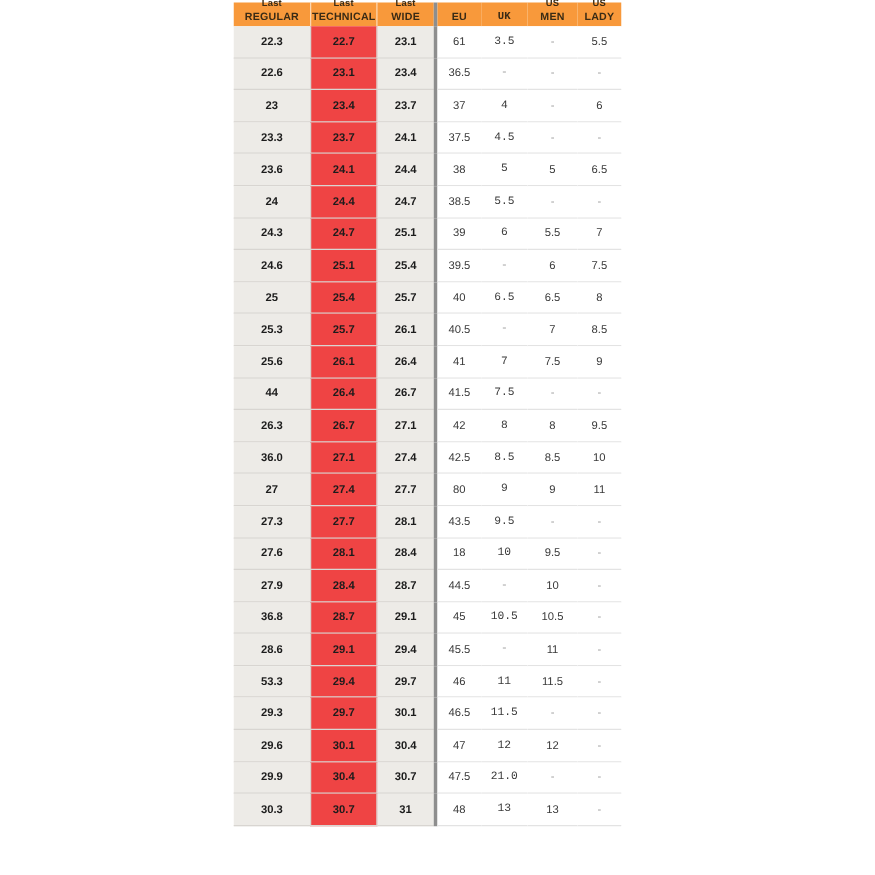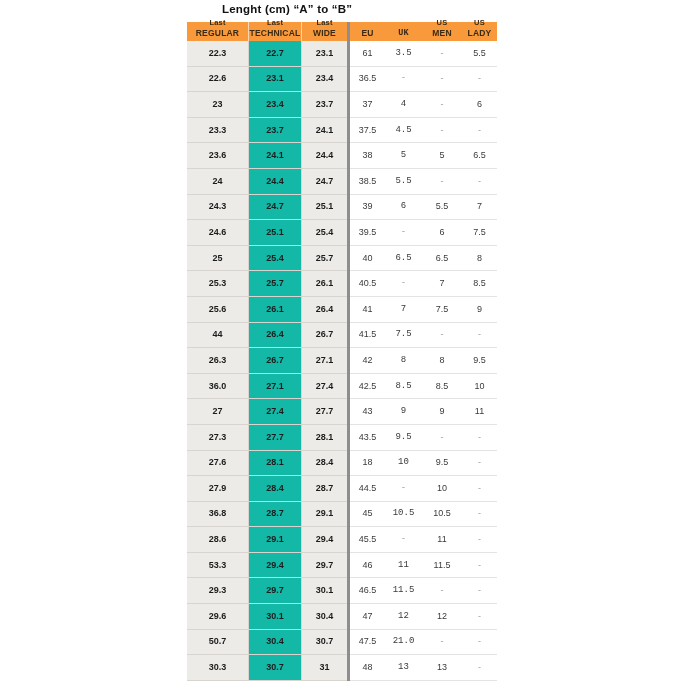--- a/index.html
+++ b/index.html
@@ -56,21 +56,21 @@
   .c {
     display: flex;
     align-items: center;
     justify-content: center;
     font-size: 9px;
     color: var(--text-dark);
     line-height: 1;
   }
   
   .ca { width: 61px; background: var(--shade); font-weight: bold; border-bottom: 1px solid var(--line-shaded); }
-  .cb { width: 54px; background: #14b8a6; font-weight: bold;
+  .cb { width: 54px; background: #ef4444; font-weight: bold;
         border-left: 1px solid var(--line-shaded); border-right: 1px solid var(--line-shaded);
         border-bottom: 1px solid var(--line-shaded); }
   .cc { width: 45px; background: var(--shade); font-weight: bold; border-bottom: 1px solid var(--line-shaded); }
 
   
   .vdiv { width: 3px; background: var(--divider); }
 
   
   .eu { width: 35px; }
   .uk { width: 37px; font-family: Liberation Mono, monospace; }
@@ -109,21 +109,20 @@
     font-weight: bold;
     letter-spacing: 0.2px;
   }
 </style>
 </head>
 <body>
 
 <div class="canvas">
   <div class="wrapper">
 
-    <div class="title">Lenght (cm) “A” to “B”</div>
 
     <div class="sizetable">
 
       <div class="trow header">
         <div class="c ca">
           <span class="h-top">Last</span>
           <span class="h-bottom">REGULAR</span>
         </div>
         <div class="c cb">
           <span class="h-top">Last</span>
@@ -291,21 +290,21 @@
             <div class="c eu">42.5</div>
             <div class="c uk">8.5</div>
             <div class="c um">8.5</div>
             <div class="c ul">10</div>
           </div>
           <div class="trow">
             <div class="c ca">27</div>
             <div class="c cb">27.4</div>
             <div class="c cc">27.7</div>
             <div class="vdiv"></div>
-            <div class="c eu">43</div>
+            <div class="c eu">80</div>
             <div class="c uk">9</div>
             <div class="c um">9</div>
             <div class="c ul">11</div>
           </div>
           <div class="trow">
             <div class="c ca">27.3</div>
             <div class="c cb">27.7</div>
             <div class="c cc">28.1</div>
             <div class="vdiv"></div>
             <div class="c eu">43.5</div>
@@ -377,21 +376,21 @@
             <div class="c ca">29.6</div>
             <div class="c cb">30.1</div>
             <div class="c cc">30.4</div>
             <div class="vdiv"></div>
             <div class="c eu">47</div>
             <div class="c uk">12</div>
             <div class="c um">12</div>
             <div class="c ul dash">-</div>
           </div>
           <div class="trow">
-            <div class="c ca">50.7</div>
+            <div class="c ca">29.9</div>
             <div class="c cb">30.4</div>
             <div class="c cc">30.7</div>
             <div class="vdiv"></div>
             <div class="c eu">47.5</div>
             <div class="c uk">21.0</div>
             <div class="c um dash">-</div>
             <div class="c ul dash">-</div>
           </div>
           <div class="trow">
             <div class="c ca">30.3</div>

